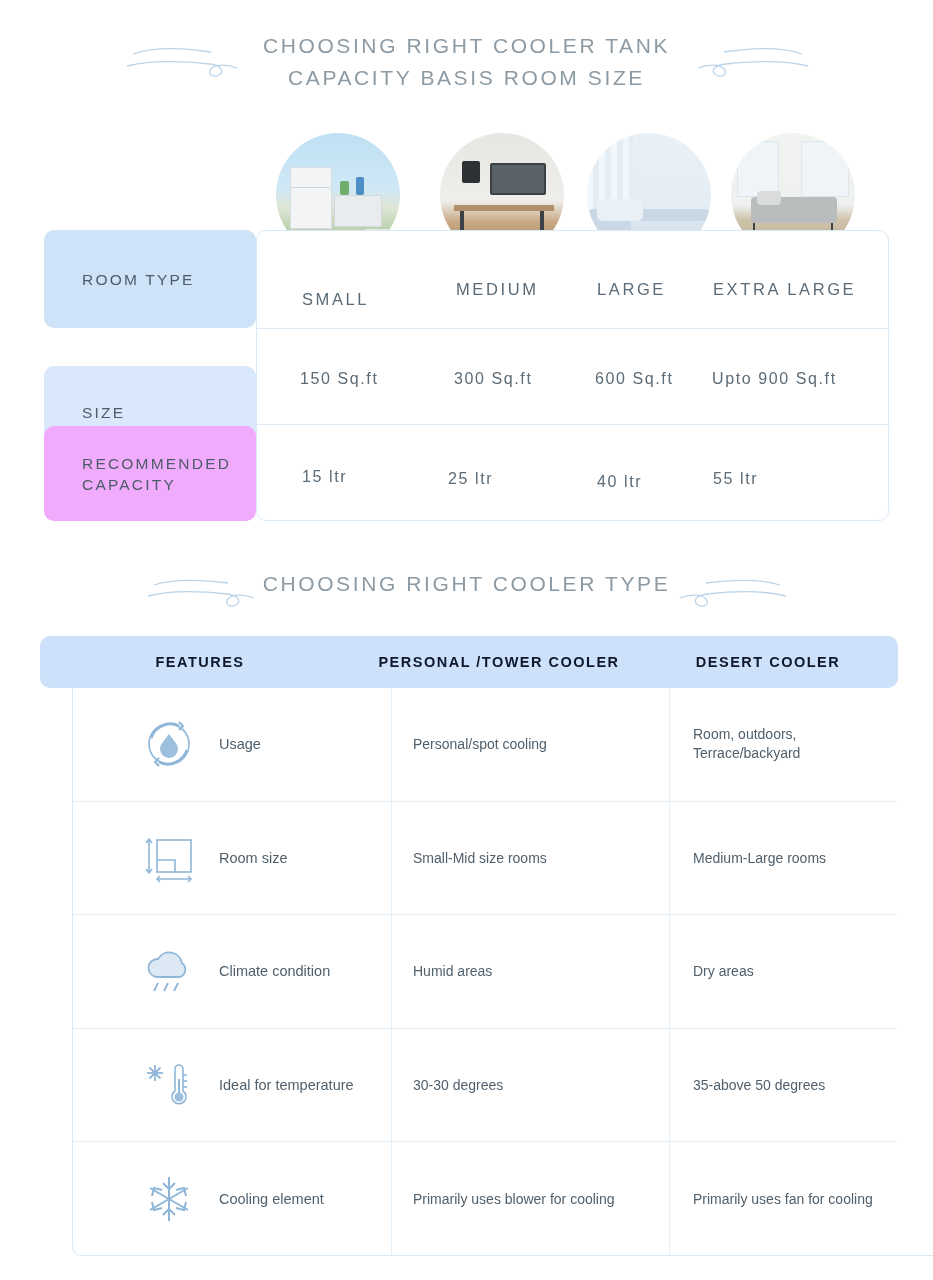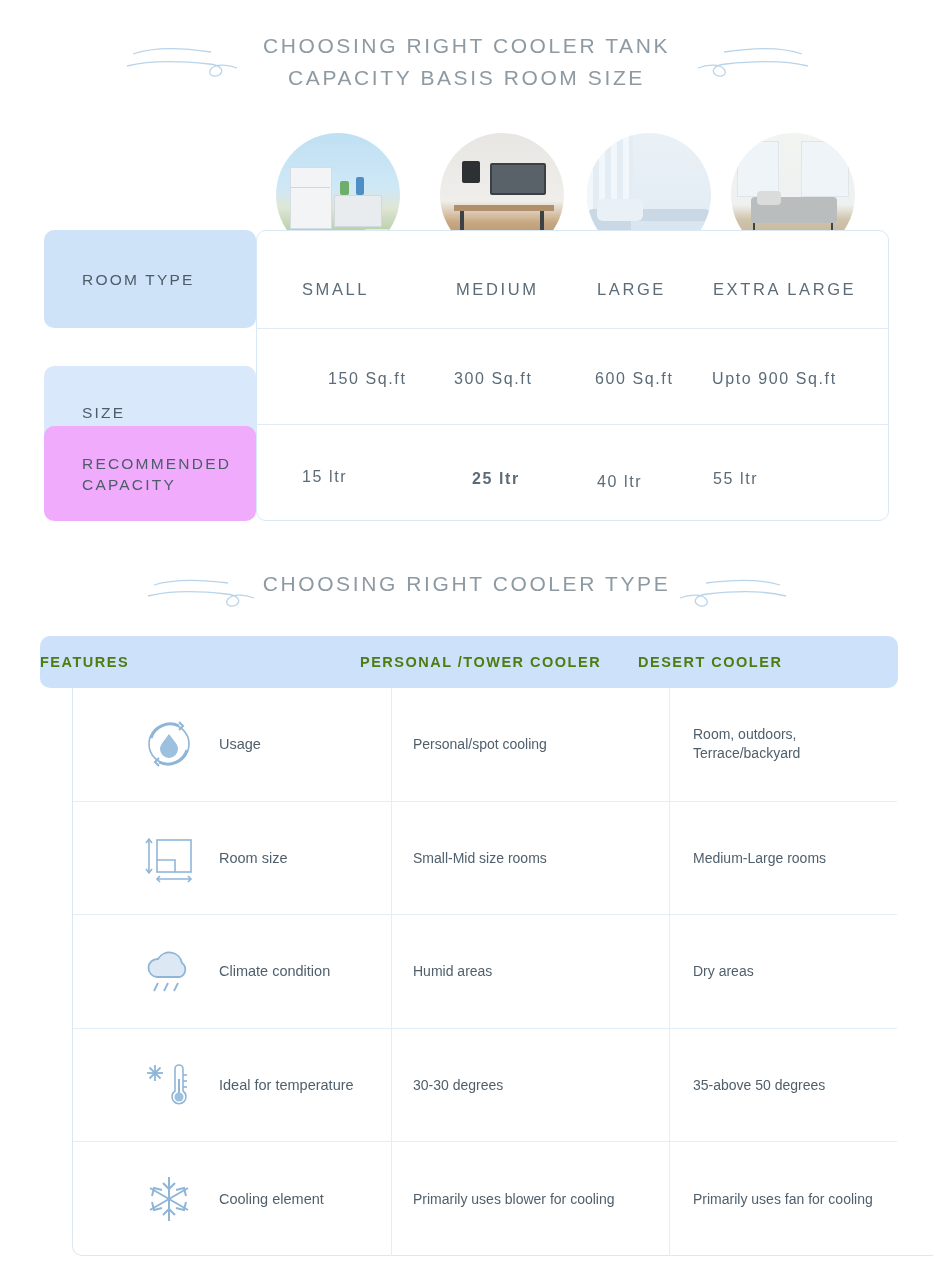--- a/index.html
+++ b/index.html
@@ -134,25 +134,25 @@
     position: absolute;
     left: 0; top: 0;
     width: 858px;
     height: 52px;
     background: #cde1fa;
     border-radius: 10px;
     display: flex;
     align-items: center;
   }
   .t2-header .h {
-    color: #4d7c0f;
+    color: #0f172a;
     font-weight: bold;
     font-size: 14.5px;
     letter-spacing: 1.5px;
-    text-align: left;
+    text-align: center;
   }
   .t2-header .h1 { width: 320px; }
   .t2-header .h2 { width: 278px; }
   .t2-header .h3 { width: 260px; }
 
   .t2-body {
     position: absolute;
     left: 32px;
     top: 52px;
     width: 892px;
@@ -282,41 +282,41 @@
 </div>
 
 <div class="t1">
   <div class="t1-card"></div>
   <div class="t1-divider" style="top:98px;"></div>
   <div class="t1-divider" style="top:194px;"></div>
 
   <div class="t1-label" style="top:0px; height:98px;">
     <span>ROOM TYPE</span>
   </div>
-  <div class="t1-cell type" style="left:258px; top:50px;">SMALL</div>
+  <div class="t1-cell type" style="left:258px; top:60px;">SMALL</div>
   <div class="t1-cell type" style="left:412px; top:50px;">MEDIUM</div>
   <div class="t1-cell type" style="left:553px; top:50px;">LARGE</div>
   <div class="t1-cell type" style="left:669px; top:50px;">EXTRA LARGE</div>
 
   <div class="t1-label lighter" style="top:100px; height:92px;margin-top:36px;">
     <span>SIZE</span>
   </div>
-  <div class="t1-cell" style="left:256px; top:140px;margin-left:28px;">150 Sq.ft</div>
+  <div class="t1-cell" style="left:256px; top:140px;">150 Sq.ft</div>
   <div class="t1-cell" style="left:410px; top:140px;">300 Sq.ft</div>
   <div class="t1-cell" style="left:551px; top:140px;">600 Sq.ft</div>
   <div class="t1-cell" style="left:668px; top:140px;">Upto 900 Sq.ft</div>
 
   <div class="t1-label lightest" style="top:196px; height:95px; align-items:center;">
     <div>
       <div>RECOMMENDED</div>
       <div>CAPACITY</div>
     </div>
   </div>
   <div class="t1-cell" style="left:258px; top:238px;">15 ltr</div>
-  <div class="t1-cell" style="left:428px; top:240px;font-weight:bold;">25 ltr</div>
+  <div class="t1-cell" style="left:404px; top:240px;">25 ltr</div>
   <div class="t1-cell" style="left:553px; top:243px;">40 ltr</div>
   <div class="t1-cell" style="left:669px; top:240px;">55 ltr</div>
 </div>
 
 <div class="section2-head">
   <div class="title-line">CHOOSING RIGHT COOLER TYPE</div>
 </div>
 <div class="swirl" style="left:148px; top:576px;">
   <svg width="110" height="34" viewBox="0 0 110 34" fill="none" stroke="#b9d4ea" stroke-width="1.3">
     <path d="M6 9 C 28 2, 56 4, 80 7"></path>

